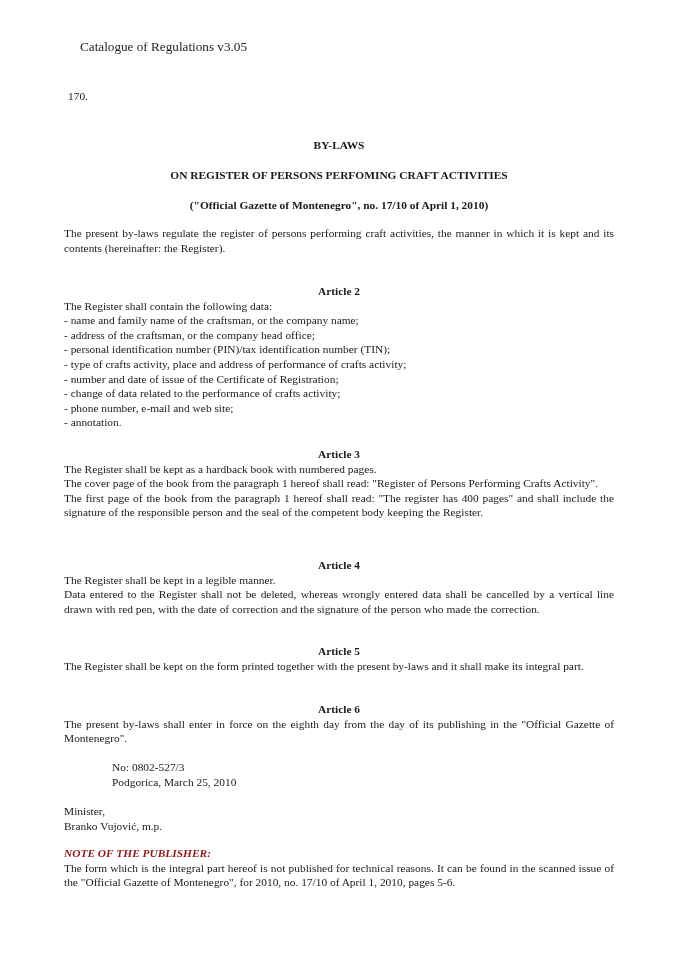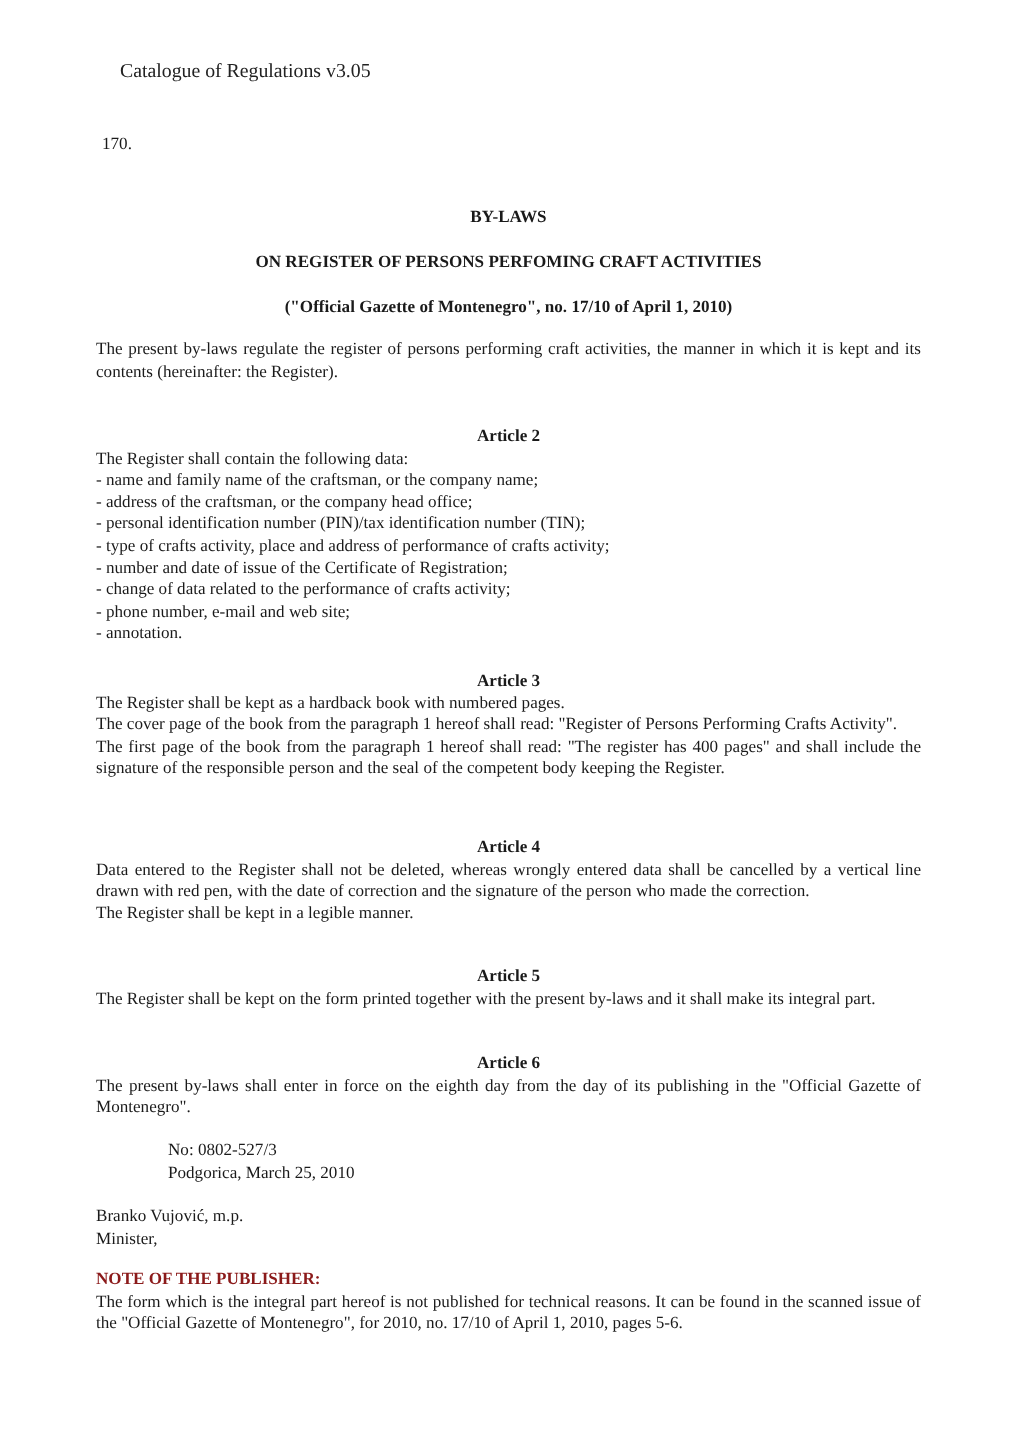--- a/index.html
+++ b/index.html
@@ -11,21 +11,21 @@
       line-height: 14.6px;
     }
     .page { position: absolute; left: 64px; top: 0; width: 550px; }
     .header { position: absolute; top: 40px; left: 16px; font-size: 13.2px; color: #222; }
     .intro { position: absolute; top: 89px; left: 4px; width: 550px; }
     .justify { text-align: justify; text-align-last: left; }
     .center-bold { text-align: center; font-weight: bold; }
     .block { position: absolute; left: 0; width: 550px; }
     p { margin: 0; }
     .list-item { margin: 0; }
-    .note-title { color: #8b1a1a; font-weight: bold; }
+    .note-title { color: #8b1a1a; font-weight: bold; font-style: italic; }
   </style>
 </head>
 <body>
 
 <div class="page">
 
   <div class="header">Catalogue of Regulations v3.05</div>
 
   <div class="intro">
     <p>170.</p>
@@ -54,41 +54,41 @@
 
   <div class="block" style="top:447px;">
     <p class="center-bold">Article 3</p>
     <p class="justify">The Register shall be kept as a hardback book with numbered pages.</p>
     <p class="justify">The cover page of the book from the paragraph 1 hereof shall read: "Register of Persons Performing Crafts Activity".</p>
     <p class="justify">The first page of the book from the paragraph 1 hereof shall read: "The register has 400 pages" and shall include the signature of the responsible person and the seal of the competent body keeping the Register.</p>
   </div>
 
   <div class="block" style="top:558px;">
     <p class="center-bold">Article 4</p>
+    <p class="justify">The Register shall be kept in a legible manner.</p>
     <p class="justify">Data entered to the Register shall not be deleted, whereas wrongly entered data shall be cancelled by a vertical line drawn with red pen, with the date of correction and the signature of the person who made the correction.</p>
-    <p class="justify">The Register shall be kept in a legible manner.</p>
   </div>
 
   <div class="block" style="top:644px;">
     <p class="center-bold">Article 5</p>
     <p class="justify">The Register shall be kept on the form printed together with the present by-laws and it shall make its integral part.</p>
   </div>
 
   <div class="block" style="top:702px;">
     <p class="center-bold">Article 6</p>
     <p class="justify">The present by-laws shall enter in force on the eighth day from the day of its publishing in the "Official Gazette of Montenegro".</p>
   </div>
 
   <div class="block" style="top:760px;margin-left:48px;">
     <p>No: 0802-527/3</p>
     <p>Podgorica, March 25, 2010</p>
   </div>
   <div class="block" style="top:804px;">
+    <p>Minister,</p>
     <p>Branko Vujović, m.p.</p>
-    <p>Minister,</p>
   </div>
 
   <div class="block" style="top:846px;">
     <p class="note-title">NOTE OF THE PUBLISHER:</p>
     <p class="justify">The form which is the integral part hereof is not published for technical reasons. It can be found in the scanned issue of the "Official Gazette of Montenegro", for 2010, no. 17/10 of April 1, 2010, pages 5-6.</p>
   </div>
 
 </div>
 
 </body></html>

